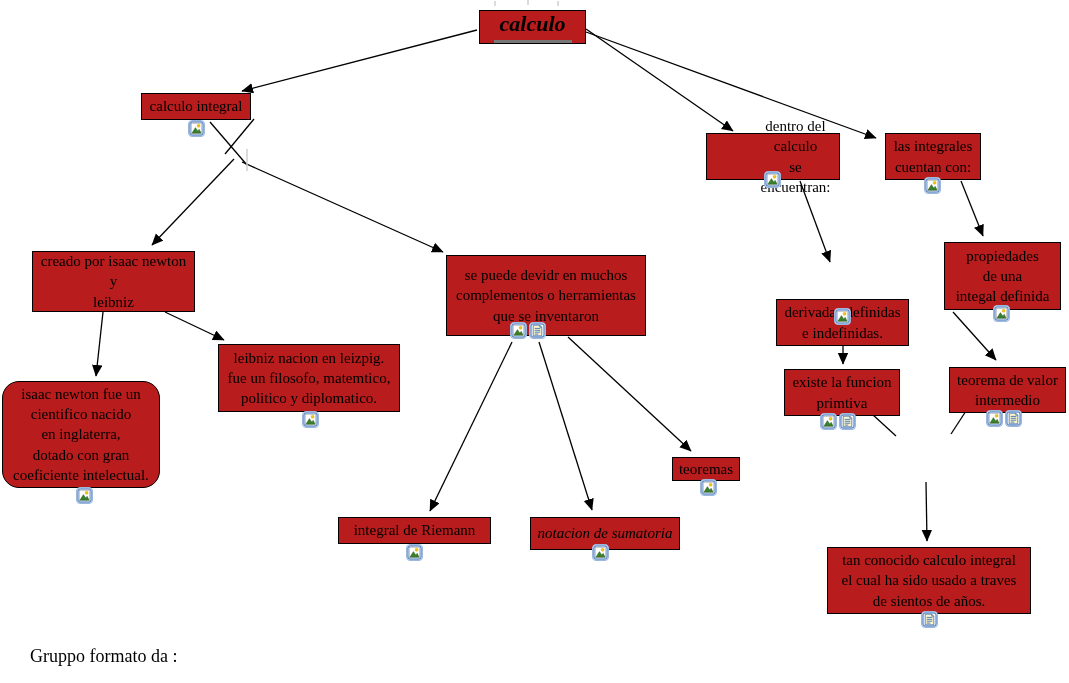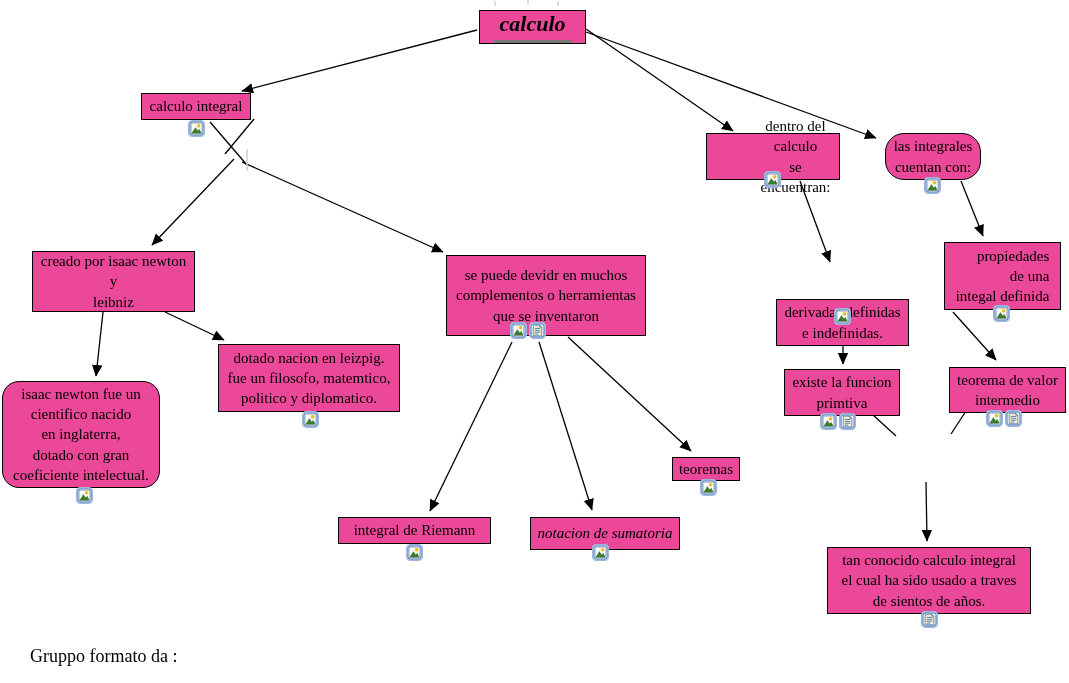--- a/index.html
+++ b/index.html
@@ -8,21 +8,21 @@
     width:1069px;height:683px;
     background:#ffffff;
     font-family:"Liberation Serif", serif;
     overflow:hidden;
   }
   #edges{position:absolute;left:0;top:0;z-index:1;}
   .node{
     position:absolute;
     box-sizing:border-box;
     border:1px solid #000;
-    background:#ec4899;
+    background:#b91c1c;
     display:flex;align-items:center;justify-content:center;
     text-align:center;
     white-space:pre-line;
     font-size:15px;line-height:1.35;
     color:#000;
     padding:1px 3px;
     z-index:2;
   }
   .title-node{font-size:22px;font-weight:bold;font-style:italic;padding:2px 4px 4px;}
   .title-inner{border-bottom:3px solid #787878;padding:0 6px 1px;}
@@ -101,54 +101,54 @@
 
   <div class="node title-node" style="left:479px;top:10px;width:107px;height:34px;">
     <span class="title-inner">calculo</span>
   </div>
 
   <div class="node" style="left:141px;top:93px;width:110px;height:27px;">calculo integral</div>
 
   <div class="node" style="left:706px;top:133px;width:134px;height:47px;padding-left:48px;">dentro del calculo
 se encuentran:</div>
 
-  <div class="node" style="left:885px;top:133px;width:96px;height:47px;border-radius:19px;">las integrales
+  <div class="node" style="left:885px;top:133px;width:96px;height:47px;">las integrales
 cuentan con:</div>
 
   <div class="node" style="left:32px;top:251px;width:163px;height:61px;">creado por isaac newton
 y
 leibniz</div>
 
   <div class="node" style="left:428px;top:255px;width:200px;height:81px;margin-left:18px;">se puede devidr en muchos
 complementos o herramientas
 que se inventaron</div>
 
   <div class="node" style="left:2px;top:381px;width:158px;height:107px;border-radius:17px;">isaac newton fue un
 cientifico nacido
 en inglaterra,
 dotado con gran
 coeficiente intelectual.</div>
 
-  <div class="node" style="left:218px;top:344px;width:182px;height:68px;">dotado nacion en leizpig.
+  <div class="node" style="left:218px;top:344px;width:182px;height:68px;">leibniz nacion en leizpig.
 fue un filosofo, matemtico,
 politico y diplomatico.</div>
 
   <div class="node" style="left:338px;top:517px;width:153px;height:27px;">integral de Riemann</div>
 
   <div class="node" style="left:530px;top:517px;width:150px;height:33px;font-style:italic;">notacion de sumatoria</div>
 
   <div class="node" style="left:672px;top:457px;width:68px;height:24px;font-family:Liberation Serif, serif;">teoremas</div>
 
   <div class="node" style="left:776px;top:267px;width:133px;height:47px;margin-top:32px;">derivadas definidas
 e indefinidas.</div>
 
   <div class="node" style="left:784px;top:369px;width:116px;height:47px;">existe la funcion
 primtiva</div>
 
-  <div class="node" style="left:944px;top:242px;width:117px;height:68px;text-align:right;">propiedades
+  <div class="node" style="left:944px;top:242px;width:117px;height:68px;">propiedades
 de una
 integal definida</div>
 
   <div class="node" style="left:949px;top:367px;width:117px;height:46px;">teorema de valor
 intermedio</div>
 
   <div class="node" style="left:827px;top:547px;width:204px;height:67px;">tan conocido calculo integral
 el cual ha sido usado a traves
 de sientos de años.</div>
 

